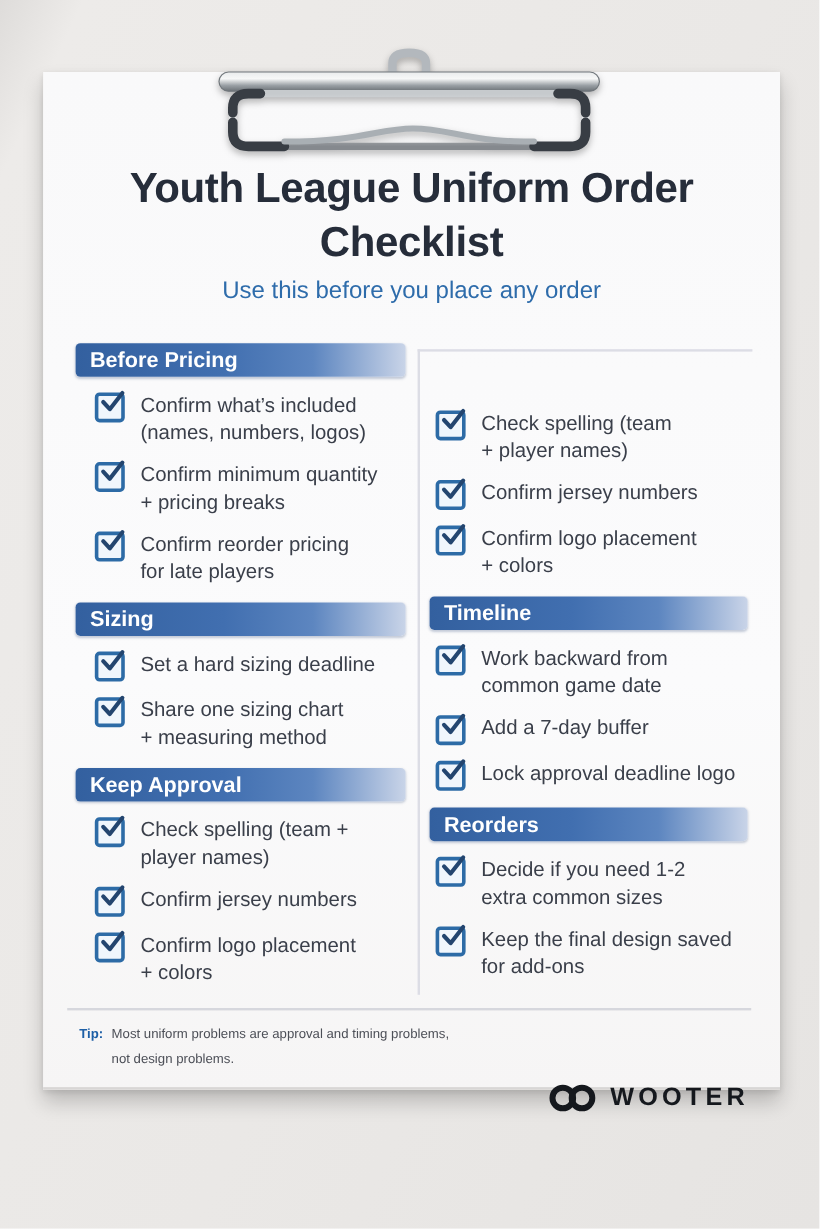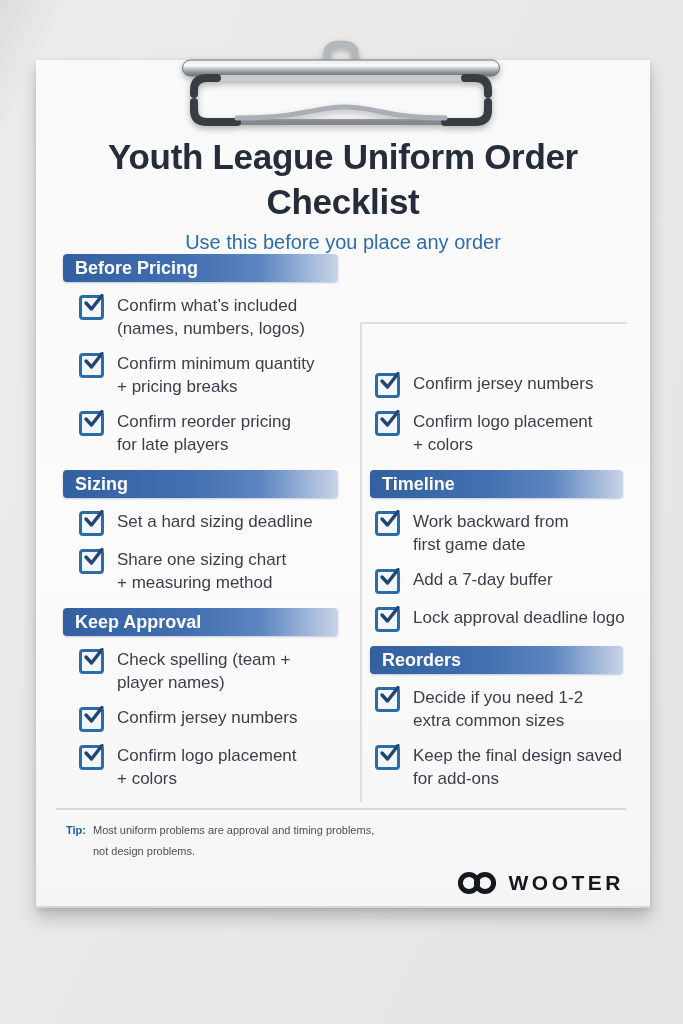--- a/index.html
+++ b/index.html
@@ -14,21 +14,21 @@
     box-shadow:0 10px 16px rgba(0,0,0,.20), 0 2px 5px rgba(0,0,0,.10);
     border-bottom:2px solid #d8d6d5;
     box-sizing:border-box;padding-top:74px;
   }
   .clip{position:absolute;left:181px;top:36px;filter:drop-shadow(0 3px 3px rgba(0,0,0,.28));}
   h1.title{
     margin:0 28px;text-align:center;font-size:35px;line-height:45px;
     font-weight:700;letter-spacing:-.3px;color:#262d3a;white-space:pre-line;
   }
   .subtitle{margin-top:7px;text-align:center;font-size:20px;color:#2e6cab;}
-  .columns{display:flex;align-items:flex-end;margin:0 23px 0 27px;gap:12px;}
+  .columns{display:flex;align-items:center;margin:32px 23px 0 27px;}
   .col-left{width:285px;flex:none;}
   .col-right{flex:1;border-left:2px solid #dcdde5;border-top:2px solid #dcdde5;padding-left:8px;box-sizing:border-box;}
   .section{margin-top:14px;}
   .col-left .section:first-child{margin-top:0;}
   .col-right .section:first-child{margin-top:36px;}
   .section-header{
     background:linear-gradient(90deg,#33609f 0%,#416fb0 45%,#5d86c0 72%,#c9d4e8 100%);
     color:#ffffff;font-weight:700;font-size:18px;line-height:22px;
     padding:3px 12px;border-radius:4px;margin-right:10px;
     box-shadow:0 1px 2px rgba(30,60,110,.25);
@@ -161,20 +161,29 @@
     <span class="item-label">Confirm logo placement
 + colors</span>
   </div>
 </div>
   </div>
 </div>
       <div class="col-right">
   <div class="section">
 
     <div class="section-items">
+  <div class="item">
+    <span class="checkbox">
+      <svg width="22" height="20" viewBox="0 0 22 20" aria-hidden="true">
+        <path d="M3 9 L8.5 15 L19 1.5" fill="none" stroke="#23456f" stroke-width="3.4" stroke-linecap="round" stroke-linejoin="round"></path>
+      </svg>
+    </span>
+    <span class="item-label">Check spelling (team
++ player names)</span>
+  </div>
 
   <div class="item">
     <span class="checkbox">
       <svg width="22" height="20" viewBox="0 0 22 20" aria-hidden="true">
         <path d="M3 9 L8.5 15 L19 1.5" fill="none" stroke="#23456f" stroke-width="3.4" stroke-linecap="round" stroke-linejoin="round"></path>
       </svg>
     </span>
     <span class="item-label">Confirm jersey numbers</span>
   </div>
 
@@ -195,21 +204,21 @@
       <span>Timeline</span>
     </div>
     <div class="section-items">
   <div class="item">
     <span class="checkbox">
       <svg width="22" height="20" viewBox="0 0 22 20" aria-hidden="true">
         <path d="M3 9 L8.5 15 L19 1.5" fill="none" stroke="#23456f" stroke-width="3.4" stroke-linecap="round" stroke-linejoin="round"></path>
       </svg>
     </span>
     <span class="item-label">Work backward from
-first game date</span>
+common game date</span>
   </div>
 
   <div class="item">
     <span class="checkbox">
       <svg width="22" height="20" viewBox="0 0 22 20" aria-hidden="true">
         <path d="M3 9 L8.5 15 L19 1.5" fill="none" stroke="#23456f" stroke-width="3.4" stroke-linecap="round" stroke-linejoin="round"></path>
       </svg>
     </span>
     <span class="item-label">Add a 7-day buffer</span>
   </div>

